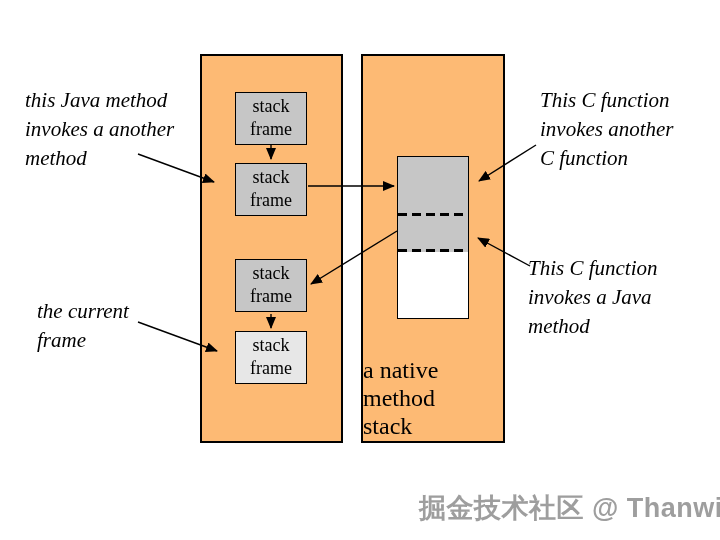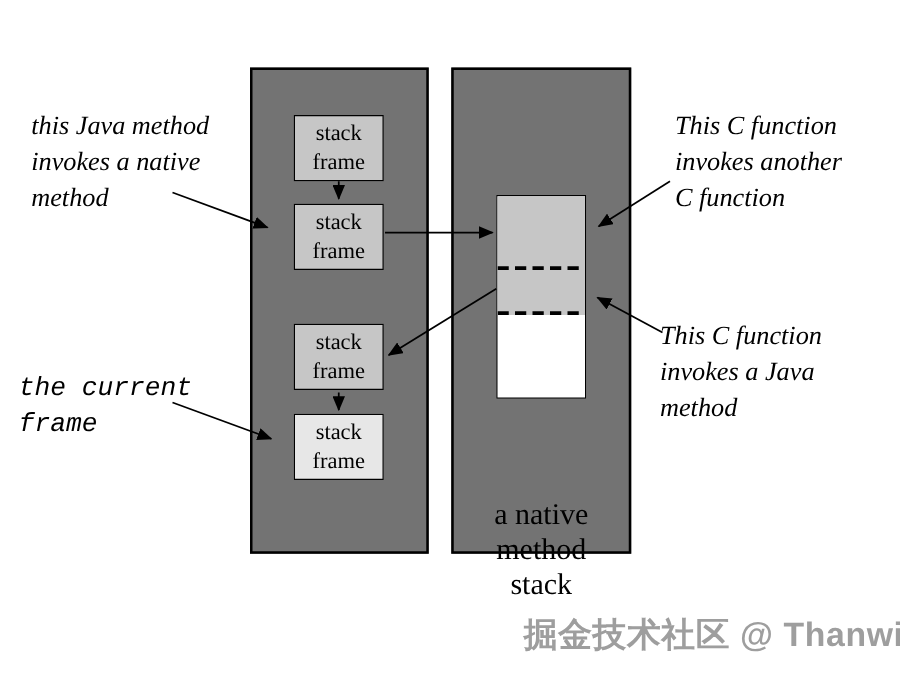--- a/index.html
+++ b/index.html
@@ -8,21 +8,21 @@
     background:var(--background,#fff);
     font-family:"Liberation Serif", serif;
     overflow:hidden;
   }
   .canvas{position:relative;width:720px;height:540px;background:var(--background,#fff);}
 
   
   .stack-container{
     position:absolute;
     border:2px solid var(--stroke,#000);
-    background:#737373;
+    background:#fdba74;
     box-sizing:border-box;
   }
   .java-container{left:200px;top:54px;width:143px;height:389px;}
   .native-container{left:361px;top:54px;width:144px;height:389px;}
 
   
   .frame{
     position:absolute;
     left:33px;width:72px;height:53px;
     border:1.5px solid var(--stroke,#000);
@@ -33,25 +33,23 @@
     padding-top:2px;
     white-space:pre-line;
   }
   .f1{top:36px;}
   .f2{top:107px;}
   .f3{top:203px;}
   .f4{top:275px;background:var(--current-frame-fill,#e7e7e7);}
 
   .stack-title{
     position:absolute;left:0;width:100%;
-    text-align:center;
     font-size:24px;line-height:28px;
     color:#000;
     white-space:pre-line;
-    margin-top:42px;
   }
   .java-title{top:352px;}
   .native-title{top:300px;}
 
   
   .native-box{
     position:absolute;left:34px;top:100px;width:72px;height:163px;
     border:1.5px solid var(--stroke,#000);
     box-sizing:border-box;
     background:#fff;
@@ -64,21 +62,21 @@
 
   
   .label{
     position:absolute;
     font-style:italic;
     font-size:21px;line-height:29px;
     color:#000;
     white-space:pre-line;
   }
   .label-lt{left:25px;top:86px;}
-  .label-lb{left:15px;top:297px;font-family:Liberation Mono, monospace;}
+  .label-lb{left:37px;top:297px;}
   .label-rt{left:540px;top:86px;}
   .label-rb{left:528px;top:254px;}
 
   
   .arrows{position:absolute;left:0;top:0;pointer-events:none;}
 
   
   .watermark{
     position:absolute;left:419px;top:490px;
     font-family:"Liberation Sans", sans-serif;
@@ -112,21 +110,21 @@
         <line x1="0" y1="57.5" x2="69" y2="57.5" stroke="#000" stroke-width="3" stroke-dasharray="9,5"></line>
         <line x1="0" y1="93.5" x2="69" y2="93.5" stroke="#000" stroke-width="3" stroke-dasharray="9,5"></line>
       </svg>
     </div>
     <div class="stack-title native-title">a native
 method
 stack</div>
   </div>
 
   <div class="label label-lt">this Java method
-invokes a native
+invokes a another
 method</div>
   <div class="label label-lb">the current
 frame</div>
   <div class="label label-rt">This C function
 invokes another
 C function</div>
   <div class="label label-rb">This C function
 invokes a Java
 method</div>
 

